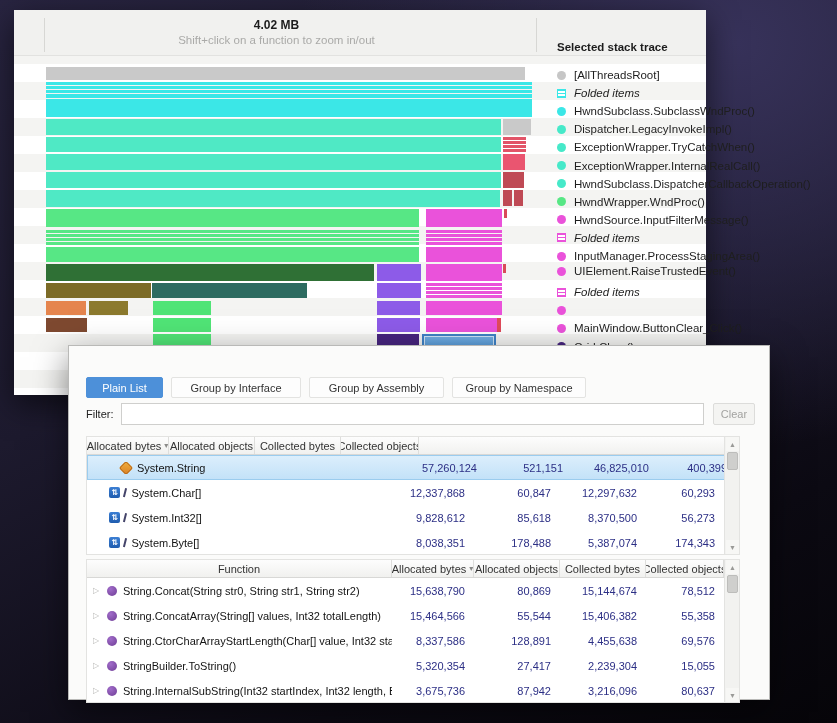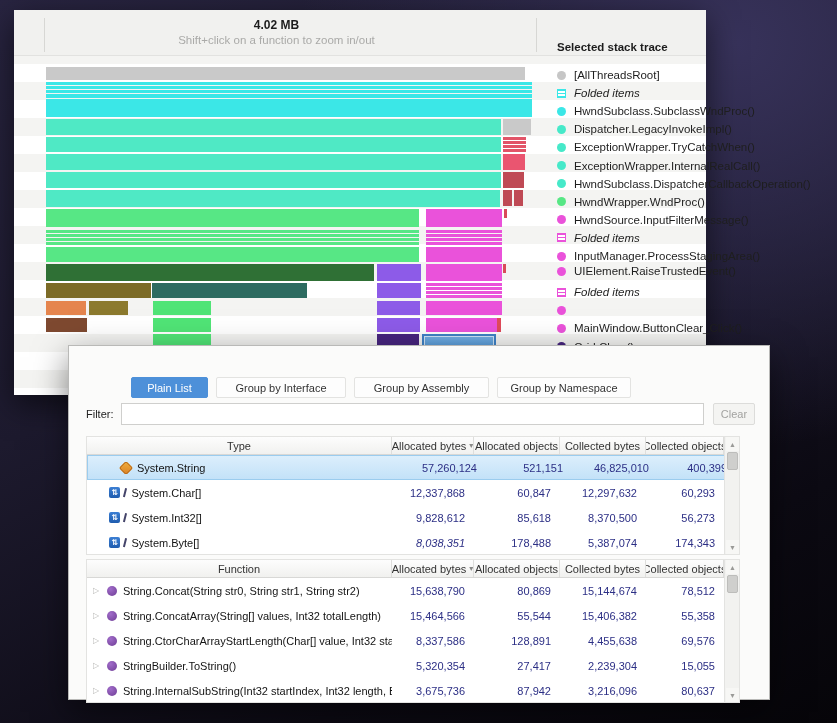--- a/index.html
+++ b/index.html
@@ -220,35 +220,34 @@
         </div>
       </div>
 
     <div class="clip-stat" style="top:341px">0 objects</div>
     <div class="clip-stat" style="top:362px">objects</div>
   </div>
 
   <div class="overlay">
 
     <div class="tabs" id="tabs">
-        <div class="tab active" style="width: 77px; margin-left: 45px;">Plain List</div>
+        <div class="tab active" style="width: 77px;">Plain List</div>
         <div class="tab" style="width: 130px;">Group by Interface</div>
         <div class="tab" style="width: 135px;">Group by Assembly</div>
         <div class="tab" style="width: 134px;">Group by Namespace</div>
       </div>
 
     <div class="filter-row">
       <span class="filter-lbl">Filter:</span>
       <input class="filter-input" type="text" value="" style="">
       <div class="clear-btn">Clear</div>
     </div>
 
     <div class="grid" id="type-table" style="top:90px;height:117px">
         <div class="grid-head">
-          <div class="gh-cell" style="width: 305px;">Type</div>
           <div class="gh-cell" style="width: 82px;">Allocated bytes<span class="sort">▾</span></div>
           <div class="gh-cell" style="width: 86px;">Allocated objects</div>
           <div class="gh-cell" style="width: 86px;">Collected bytes</div>
           <div class="gh-cell" style="width: 78px;">Collected objects</div>
         </div>
         <div class="grid-row selrow">
           <div class="gc name" style="width: 305px; margin-left: 12px;">
             <span class="ico-string"></span>
             <span>System.String</span>
           </div>
@@ -278,21 +277,21 @@
           <div class="gc num" style="width: 86px;">85,618</div>
           <div class="gc num" style="width: 86px;">8,370,500</div>
           <div class="gc num" style="width: 78px;">56,273</div>
         </div>
         <div class="grid-row">
           <div class="gc name" style="width: 305px;">
             <span class="ico-array">⇅</span>
             <span class="rank-glyph"></span>
             <span>System.Byte[]</span>
           </div>
-          <div class="gc num" style="width: 82px; font-style: italic;">8,038,351</div>
+          <div class="gc num" style="width: 82px;">8,038,351</div>
           <div class="gc num" style="width: 86px;">178,488</div>
           <div class="gc num" style="width: 86px;">5,387,074</div>
           <div class="gc num" style="width: 78px;">174,343</div>
         </div>
         <div class="vscroll" style="height: 117px;">
           <div class="vs-btn" style="top: 0px;">▲</div>
           <div class="vs-btn" style="bottom: 0px;">▼</div>
           <div class="vs-thumb"></div>
         </div>
       </div>

